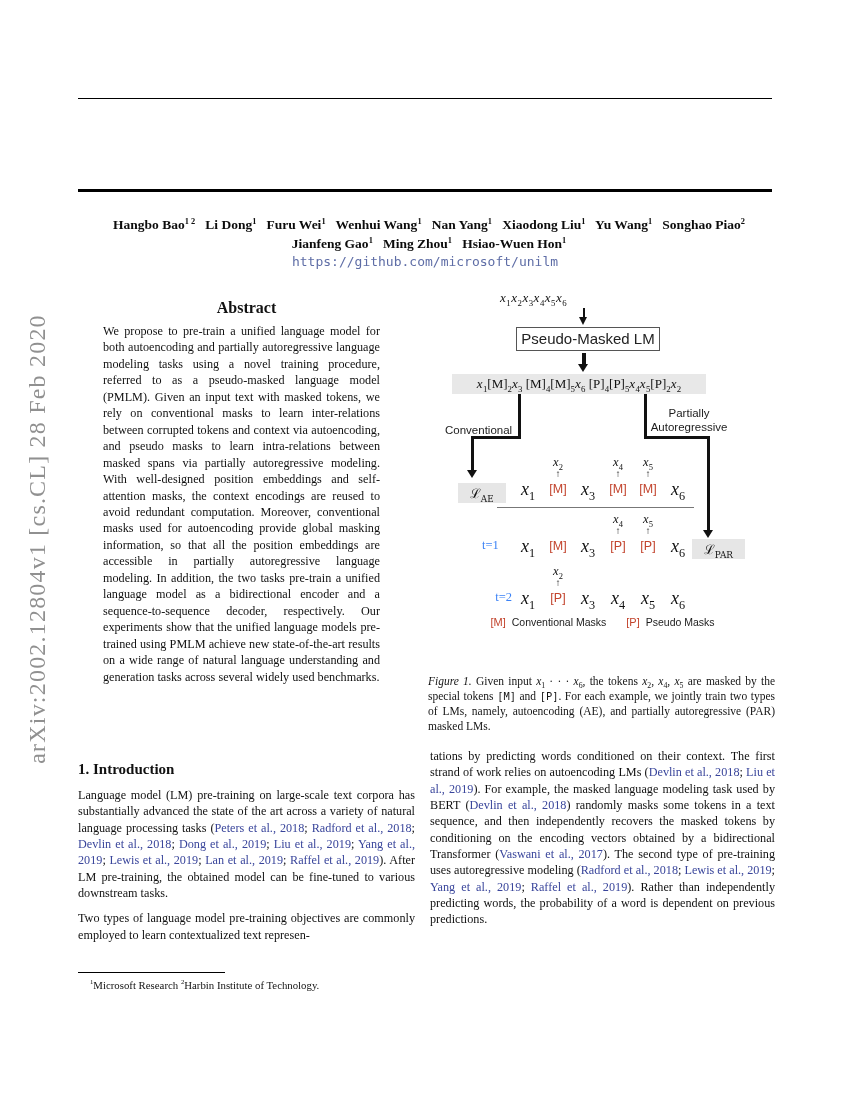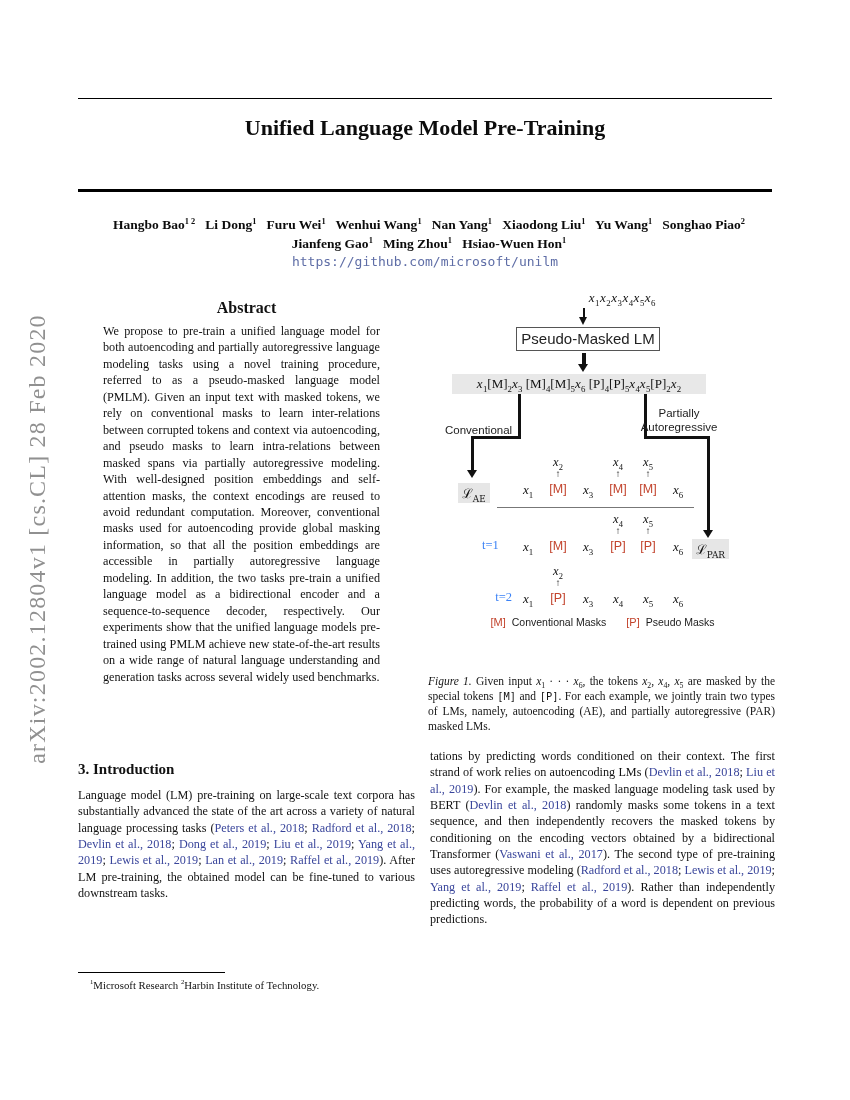--- a/index.html
+++ b/index.html
@@ -30,66 +30,66 @@
   .right-col{left:430px;top:748px;width:345px;}
   .body-text{font-size:12.2px;line-height:16.35px;text-align:justify;}
   .body-text + .body-text{margin-top:9px;}
   .cite{color:#39459b;cursor:pointer;}
   .it{font-style:italic;}
   .tt{font-family:"DejaVu Sans Mono",monospace;font-size:90%;}
   .footnote-rule{left:78px;top:972px;width:147px;height:1px;background:#000;}
   .footnote{left:78px;top:978px;width:337px;font-size:10.8px;line-height:14px;text-indent:12px;}
   
   #figure{left:430px;top:285px;width:345px;height:360px;}
-  .fig-input{left:56px;top:5px;width:170px;text-align:right;font-size:13px;font-style:italic;letter-spacing:.5px;}
+  .fig-input{left:70px;top:5px;width:170px;text-align:left;font-size:13px;font-style:italic;letter-spacing:.5px;}
   .pmlm-box{left:86px;top:42px;width:144px;height:24px;border:1.5px solid #555;box-sizing:border-box;
     text-align:center;line-height:21px;font-family:"Liberation Sans",sans-serif;font-size:15px;color:#222;}
   .masked-seq{left:22px;top:89px;width:254px;height:20px;background:#e8e8e8;text-align:center;
     font-size:13px;line-height:20px;white-space:pre;}
   .masked-seq .it{letter-spacing:.3px;}
   .vline,.hline{background:#111;}
   .tri-down{width:0;height:0;border-left:5.5px solid transparent;border-right:5.5px solid transparent;border-top:8px solid #111;}
   .fig-label{font-family:"Liberation Sans",sans-serif;font-size:11.5px;color:#1c1c1c;line-height:13.5px;}
-  .loss{background:#e6e6e6;font-family:"DejaVu Serif",serif;font-size:13px;padding:1px 4px;}
+  .loss{background:#e6e6e6;font-family:"DejaVu Serif",serif;font-size:13px;padding:1px 12px;}
   .tok-row{display:flex;}
   .tok-slot{width:30px;display:flex;flex-direction:column;align-items:center;}
   .tok-above{height:13px;font-size:12.5px;font-style:italic;line-height:13px;}
   .tok-arrow{height:12px;font-size:10px;line-height:10px;color:#111;}
-  .tok{height:18px;font-size:13px;font-style:italic;line-height:17px;font-family:Liberation Serif, serif;}
+  .tok{height:18px;font-size:18px;font-style:italic;line-height:17px;font-family:Liberation Serif, serif;}
   .tok.mask{font-style:normal;font-family:"Liberation Sans",sans-serif;font-size:12.5px;color:#c2432c;}
   .t-label{font-family:Liberation Serif, serif;font-size:12.5px;color:#3b82f6;}
   .fig-divider{left:67px;top:222px;width:197px;height:1px;background:#777;}
   .legend{left:40px;top:331px;width:265px;display:flex;justify-content:center;gap:6px;
     font-family:"Liberation Sans",sans-serif;font-size:10.5px;color:#1c1c1c;align-items:center;}
   .legend .mask-tok{color:#c2432c;font-size:11px;}
   .legend .gap{width:8px;}
   .fig-caption{left:428px;top:674px;width:347px;font-size:11.5px;line-height:15px;text-align:justify;color:#151515;}
 </style>
 </head>
 <body>
 
 <div class="abs arxiv-stamp">arXiv:2002.12804v1  [cs.CL]  28 Feb 2020</div>
 
 <div class="abs rule" style="left:78px;top:98px;width:694px;height:1.3px;"></div>
 <div class="abs rule" style="left:78px;top:189px;width:694px;height:2.6px;"></div>
 
 <div class="abs paper-title">
-  <div>Unified Language Model Pre-Training</div>
 </div>
 
 <div class="abs authors" style="top:217px;"><span>Hangbo Bao</span><sup>1 2</sup><span>   Li Dong</span><sup>1</sup><span>   Furu Wei</span><sup>1</sup><span>   Wenhui Wang</span><sup>1</sup><span>   Nan Yang</span><sup>1</sup><span>   Xiaodong Liu</span><sup>1</sup><span>   Yu Wang</span><sup>1</sup><span>   Songhao Piao</span><sup>2</sup></div>
 <div class="abs authors" style="top:236px;"><span>Jianfeng Gao</span><sup>1</sup><span>   Ming Zhou</span><sup>1</sup><span>   Hsiao-Wuen Hon</span><sup>1</sup></div>
 <div class="abs gh-link">https://github.com/microsoft/unilm</div>
 
 <div class="abs abstract-heading">Abstract</div>
 <div class="abs abstract-body">We propose to pre-train a unified language model for both autoencoding and partially autoregressive language modeling tasks using a novel training procedure, referred to as a pseudo-masked language model (PMLM). Given an input text with masked tokens, we rely on conventional masks to learn inter-relations between corrupted tokens and context via autoencoding, and pseudo masks to learn intra-relations between masked spans via partially autoregressive modeling. With well-designed position embeddings and self-attention masks, the context encodings are reused to avoid redundant computation. Moreover, conventional masks used for autoencoding provide global masking information, so that all the position embeddings are accessible in partially autoregressive language modeling. In addition, the two tasks pre-train a unified language model as a bidirectional encoder and a sequence-to-sequence decoder, respectively. Our experiments show that the unified language models pre-trained using PMLM achieve new state-of-the-art results on a wide range of natural language understanding and generation tasks across several widely used benchmarks.</div>
 
-<div class="abs section-heading">3. Introduction</div>
+<div class="abs section-heading">1. Introduction</div>
 <div class="abs left-col">
   <div class="body-text"><span>Language model (LM) pre-training on large-scale text corpora has substantially advanced the state of the art across a variety of natural language processing tasks (</span><span class="cite">Peters et al., 2018</span><span>; </span><span class="cite">Radford et al., 2018</span><span>; </span><span class="cite">Devlin et al., 2018</span><span>; </span><span class="cite">Dong et al., 2019</span><span>; </span><span class="cite">Liu et al., 2019</span><span>; </span><span class="cite">Yang et al., 2019</span><span>; </span><span class="cite">Lewis et al., 2019</span><span>; </span><span class="cite">Lan et al., 2019</span><span>; </span><span class="cite">Raffel et al., 2019</span><span>). After LM pre-training, the obtained model can be fine-tuned to various downstream tasks.</span></div>
+  <div class="body-text">Two types of language model pre-training objectives are commonly employed to learn contextualized text represen-</div>
 </div>
 <div class="abs footnote-rule"></div>
 <div class="abs footnote"><sup>1</sup><span>Microsoft Research </span><sup>2</sup><span>Harbin Institute of Technology.</span></div>
 
 <div class="abs" id="figure">
   <div class="abs fig-input"><span class="it">x</span><sub>1</sub><span class="it">x</span><sub>2</sub><span class="it">x</span><sub>3</sub><span class="it">x</span><sub>4</sub><span class="it">x</span><sub>5</sub><span class="it">x</span><sub>6</sub></div>
 
   <div class="abs vline" style="left:152.5px;top:23px;width:2.5px;height:9px;"></div>
   <div class="abs tri-down" style="left:149px;top:32px;border-left-width:4.5px;border-right-width:4.5px;border-top-width:8px;"></div>
 
@@ -104,21 +104,21 @@
   <div class="abs hline" style="left:41px;top:151px;width:50px;height:3px;"></div>
   <div class="abs vline" style="left:41px;top:151px;width:3px;height:34px;"></div>
   <div class="abs tri-down" style="left:37px;top:185px;"></div>
   <div class="abs fig-label" style="left:15px;top:139px;">Conventional</div>
   <div class="abs loss" style="left:28px;top:198px;"><span>ℒ</span><sub>AE</sub></div>
 
   <div class="abs vline" style="left:214px;top:109px;width:3px;height:45px;"></div>
   <div class="abs hline" style="left:214px;top:151px;width:66px;height:3px;"></div>
   <div class="abs vline" style="left:277px;top:151px;width:3px;height:94px;"></div>
   <div class="abs tri-down" style="left:273px;top:245px;"></div>
-  <div class="abs fig-label" style="left:210px;top:122px;width:78px;text-align:center;">
+  <div class="abs fig-label" style="left:220px;top:122px;width:78px;text-align:center;">
     <div>Partially</div>
     <div>Autoregressive</div>
   </div>
   <div class="abs loss" style="left:262px;top:254px;"><span>ℒ</span><sub>PAR</sub></div>
 
   <div class="abs tok-row" style="left:83px;top:171px;">
       <div class="tok-slot">
         <div class="tok-above"></div>
         <div class="tok-arrow"></div>
         <div class="tok">x<sub>1</sub></div>

